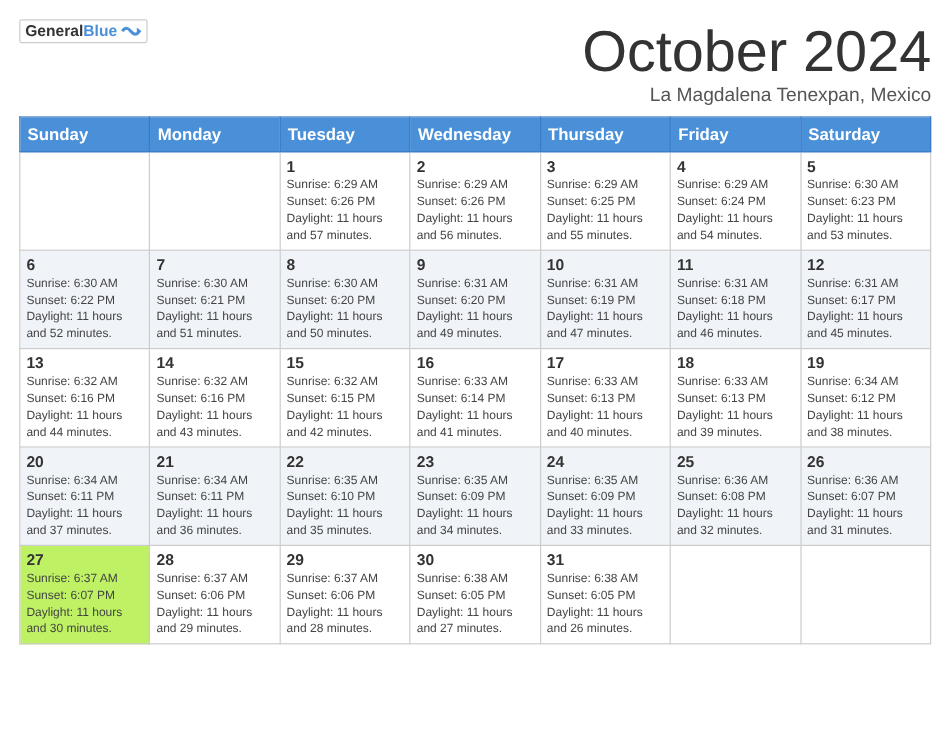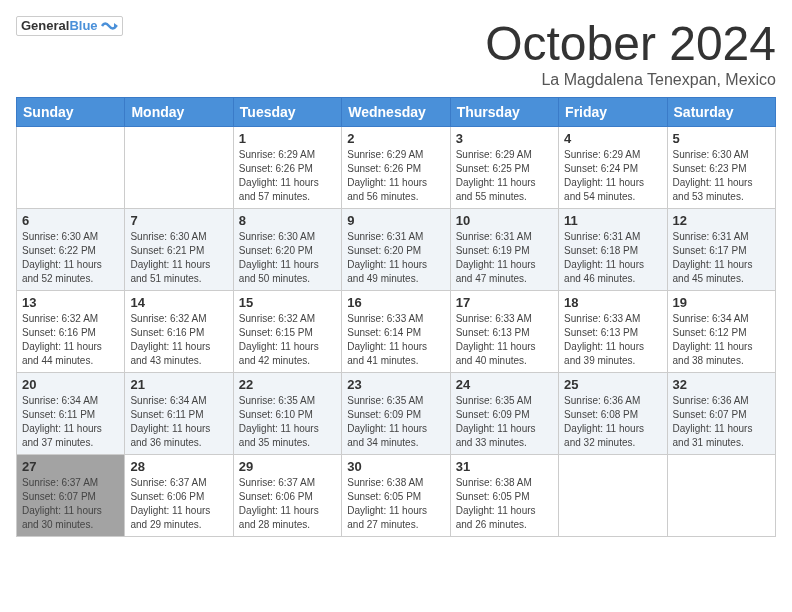--- a/index.html
+++ b/index.html
@@ -217,26 +217,26 @@
         </td>
         <td style="background: rgb(240, 244, 248);">
           <div class="day-num">24</div>
           <div class="day-info">Sunrise: 6:35 AM<br>Sunset: 6:09 PM<br>Daylight: 11 hours and 33 minutes.</div>
         </td>
         <td style="background: rgb(240, 244, 248);">
           <div class="day-num">25</div>
           <div class="day-info">Sunrise: 6:36 AM<br>Sunset: 6:08 PM<br>Daylight: 11 hours and 32 minutes.</div>
         </td>
         <td style="background: rgb(240, 244, 248);">
-          <div class="day-num">32</div>
+          <div class="day-num">26</div>
           <div class="day-info">Sunrise: 6:36 AM<br>Sunset: 6:07 PM<br>Daylight: 11 hours and 31 minutes.</div>
         </td>
       </tr>
       <tr>
-        <td style="background: #a3a3a3; margin-top: 16px;">
+        <td style="background: #bef264; margin-top: 16px;">
           <div class="day-num">27</div>
           <div class="day-info">Sunrise: 6:37 AM<br>Sunset: 6:07 PM<br>Daylight: 11 hours and 30 minutes.</div>
         </td>
         <td style="background: rgb(255, 255, 255);">
           <div class="day-num">28</div>
           <div class="day-info">Sunrise: 6:37 AM<br>Sunset: 6:06 PM<br>Daylight: 11 hours and 29 minutes.</div>
         </td>
         <td style="background: rgb(255, 255, 255);">
           <div class="day-num">29</div>
           <div class="day-info">Sunrise: 6:37 AM<br>Sunset: 6:06 PM<br>Daylight: 11 hours and 28 minutes.</div>

